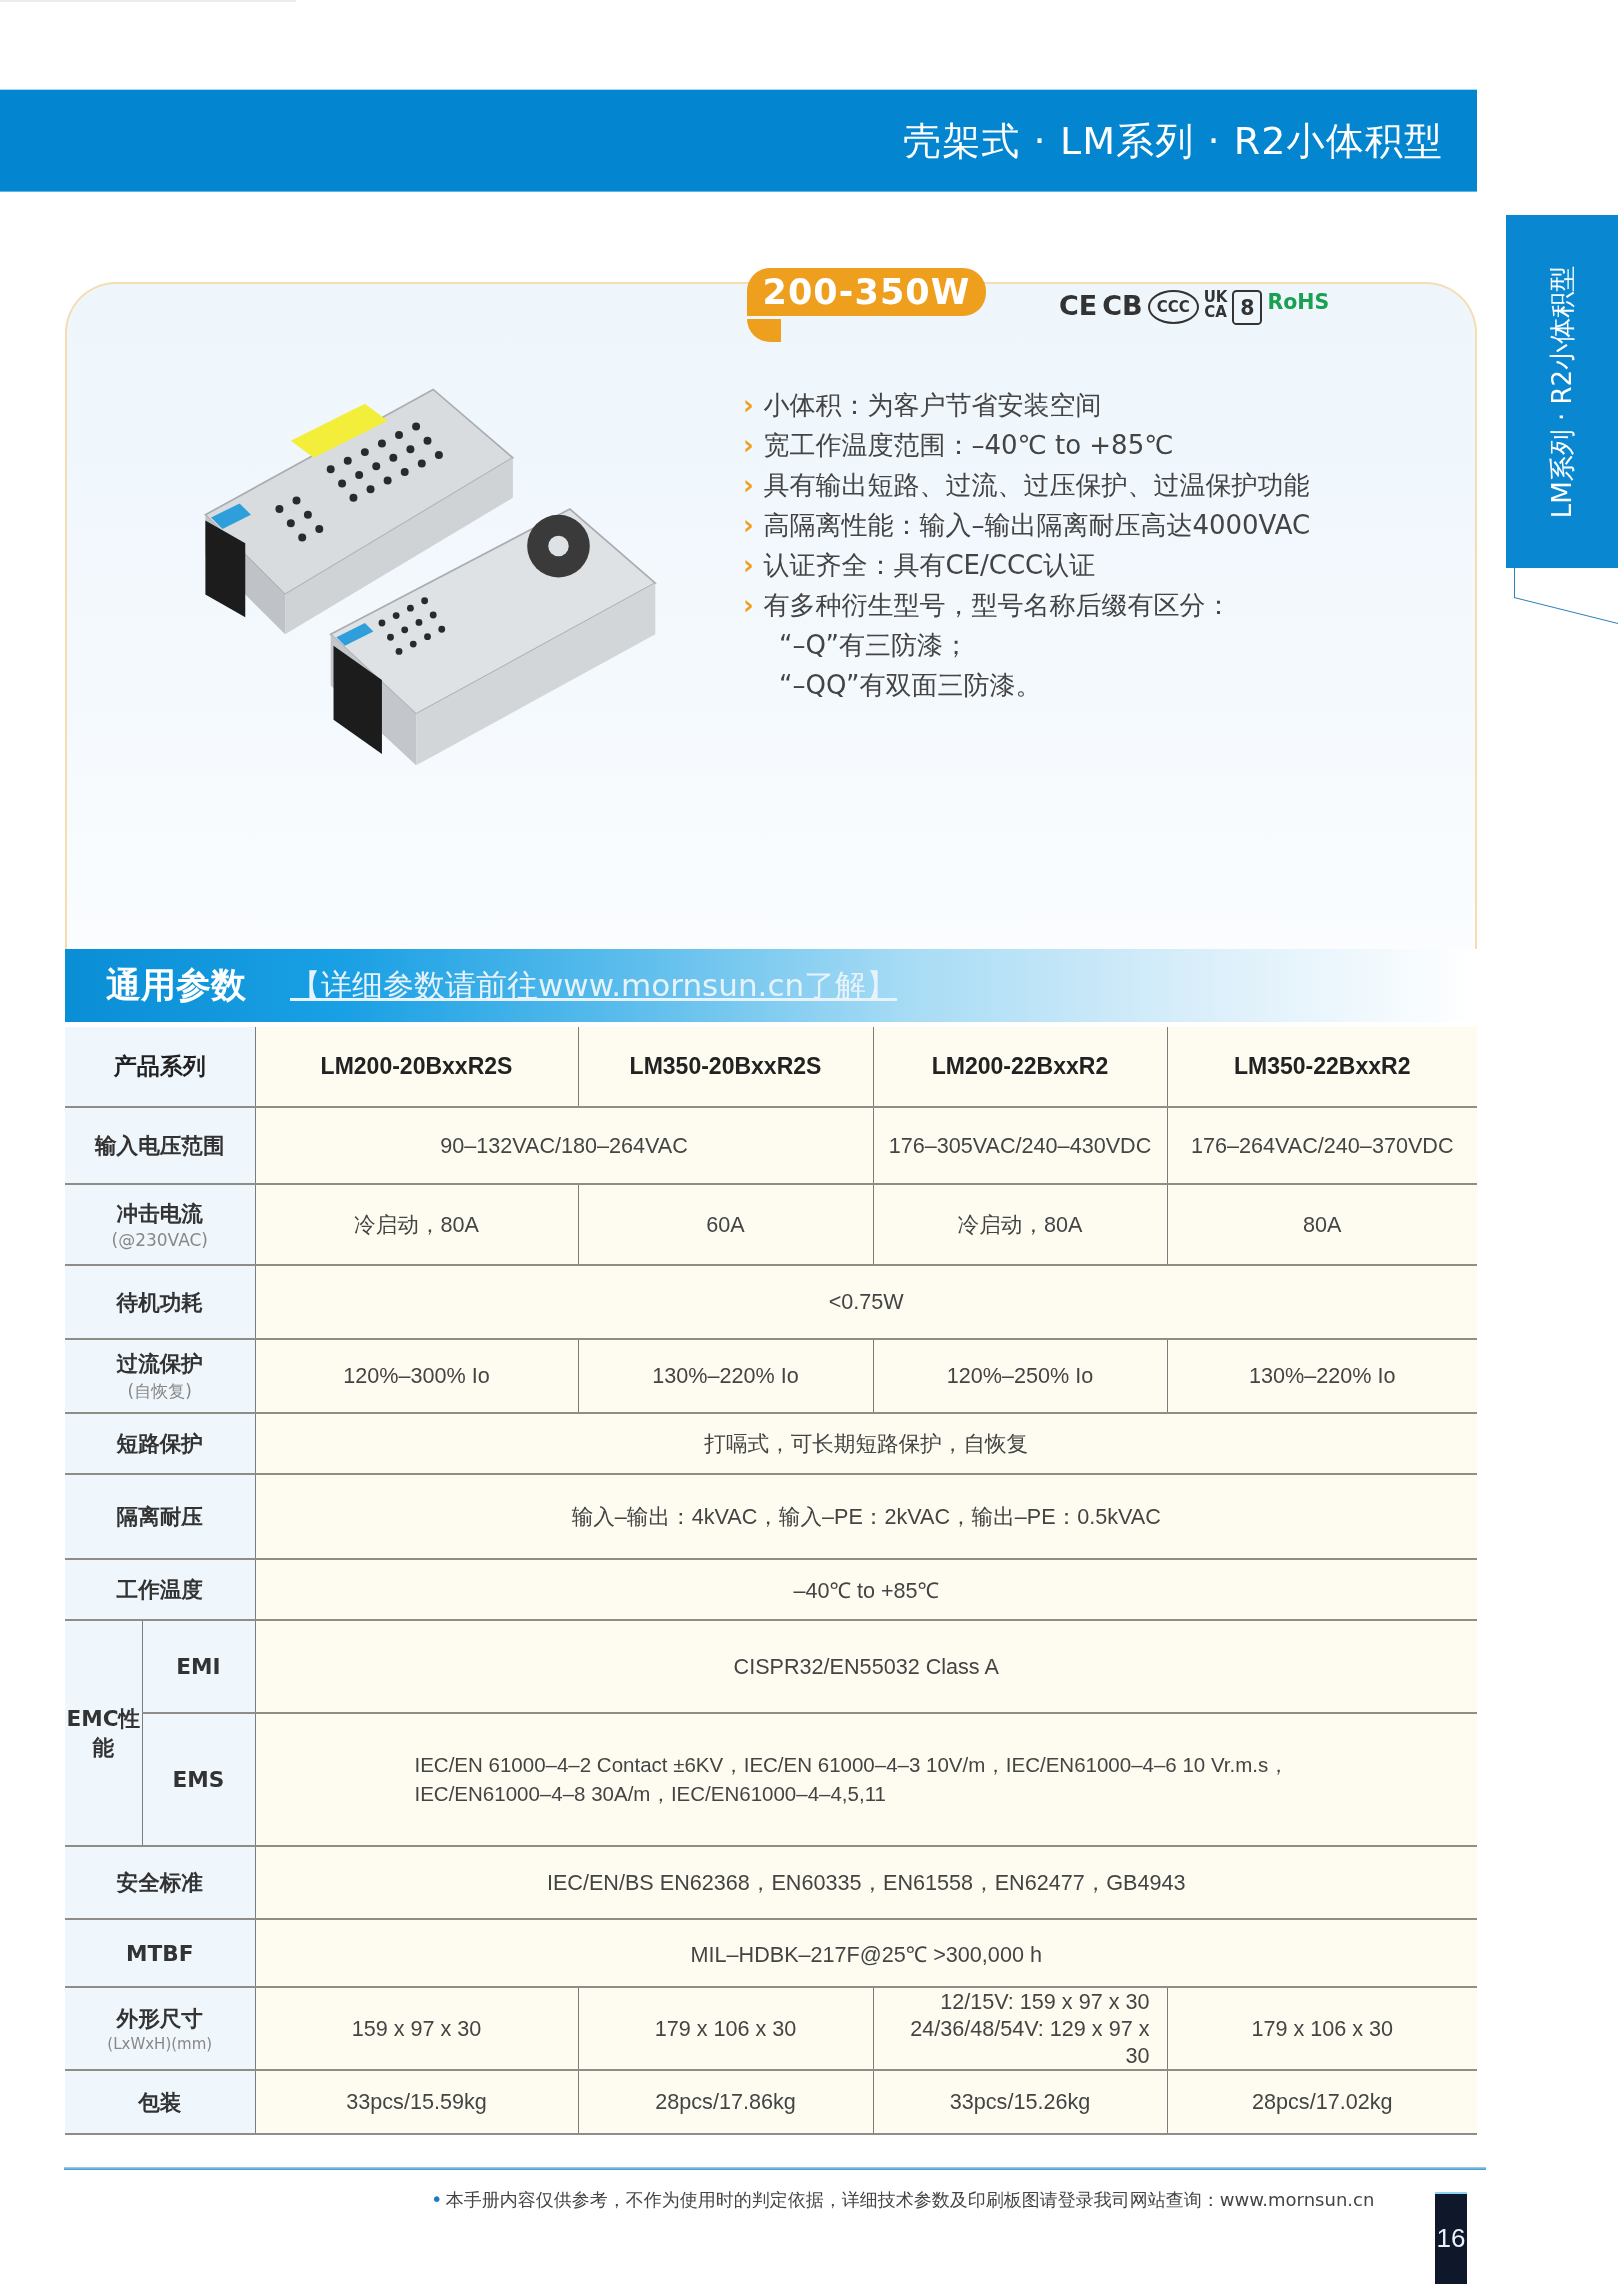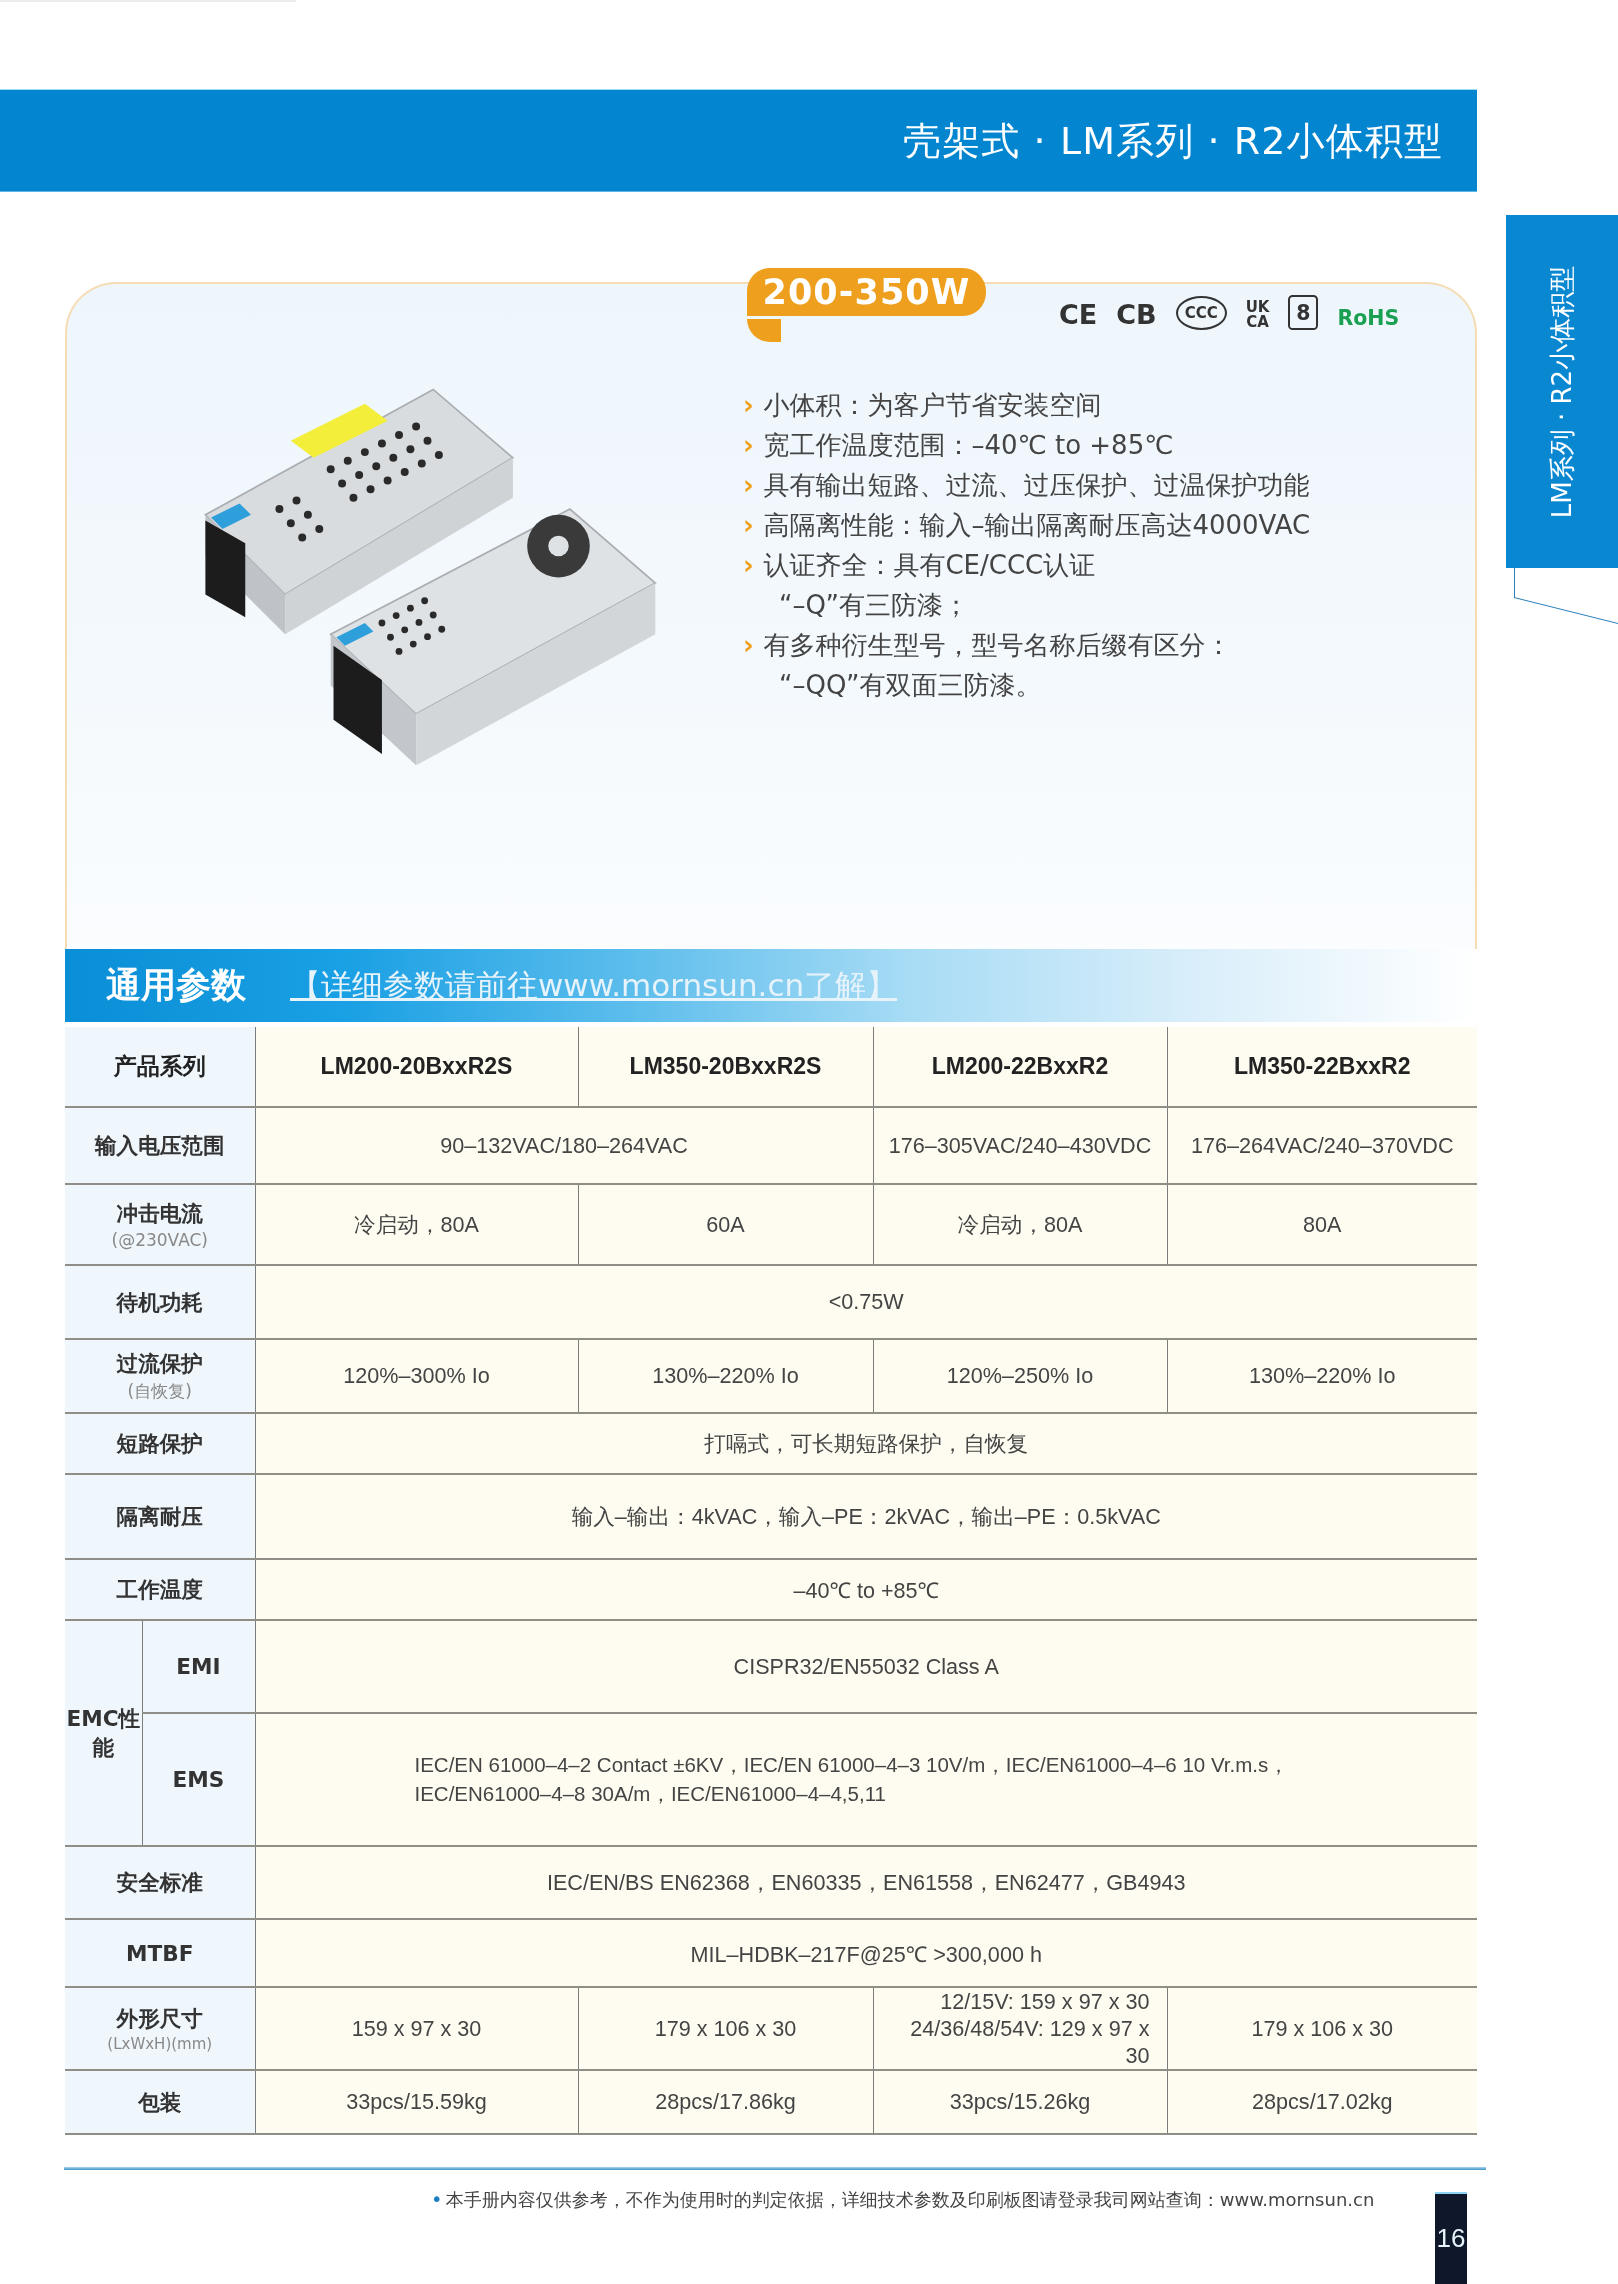--- a/index.html
+++ b/index.html
@@ -50,21 +50,21 @@
       color: #fff; font-size: 35px; font-weight: bold;
       display: flex; align-items: center; justify-content: center;
       letter-spacing: 1.1px; font-family: "DejaVu Sans", sans-serif;
     }
     .power-badge-tail {
       position: absolute; left: 747px; top: 319px; width: 34px; height: 23px;
       background: #ef9f1e; border-radius: 0 0 0 23px;
     }
     .cert-row {
       position: absolute; left: 1059px; top: 290px; height: 40px;
-      display: flex; align-items: flex-end; gap: 19px;
+      display: flex; align-items: flex-start; gap: 5px;
     }
     .cert {
       font-size: 27px; color: #333; font-weight: bold; font-family: "DejaVu Sans", sans-serif;
     }
     .cert.ccc {
       width: 51px; height: 34px; border: 2.3px solid #333; border-radius: 50%;
       font-size: 15px; display: flex; align-items: center; justify-content: center;
     }
     .cert.ukca { font-size: 15px; line-height: 15px; text-align: center; }
     .cert.box {
@@ -234,22 +234,22 @@
     <polygon points="245,470 330,530 330,660 245,600" fill="#1c1c1c"></polygon>
   </g>
 </svg>
 
 <ul class="feature-list">
   <li class="feature-item"><span class="bullet">›</span><span>小体积：为客户节省安装空间</span></li>
   <li class="feature-item"><span class="bullet">›</span><span>宽工作温度范围：–40℃ to +85℃</span></li>
   <li class="feature-item"><span class="bullet">›</span><span>具有输出短路、过流、过压保护、过温保护功能</span></li>
   <li class="feature-item"><span class="bullet">›</span><span>高隔离性能：输入–输出隔离耐压高达4000VAC</span></li>
   <li class="feature-item"><span class="bullet">›</span><span>认证齐全：具有CE/CCC认证</span></li>
+  <li class="feature-item"><span class="bullet">›</span><span>有多种衍生型号，型号名称后缀有区分：</span></li>
   <li class="feature-item feature-sub">“–Q”有三防漆；</li>
-  <li class="feature-item"><span class="bullet">›</span><span>有多种衍生型号，型号名称后缀有区分：</span></li>
   <li class="feature-item feature-sub">“–QQ”有双面三防漆。</li>
 </ul>
 
 <div class="table-header-bar">
   <span class="table-header-title">通用参数</span>
   <span class="table-header-note">【详细参数请前往www.mornsun.cn了解】</span>
 </div>
 
 <table class="spec">
   <colgroup>

